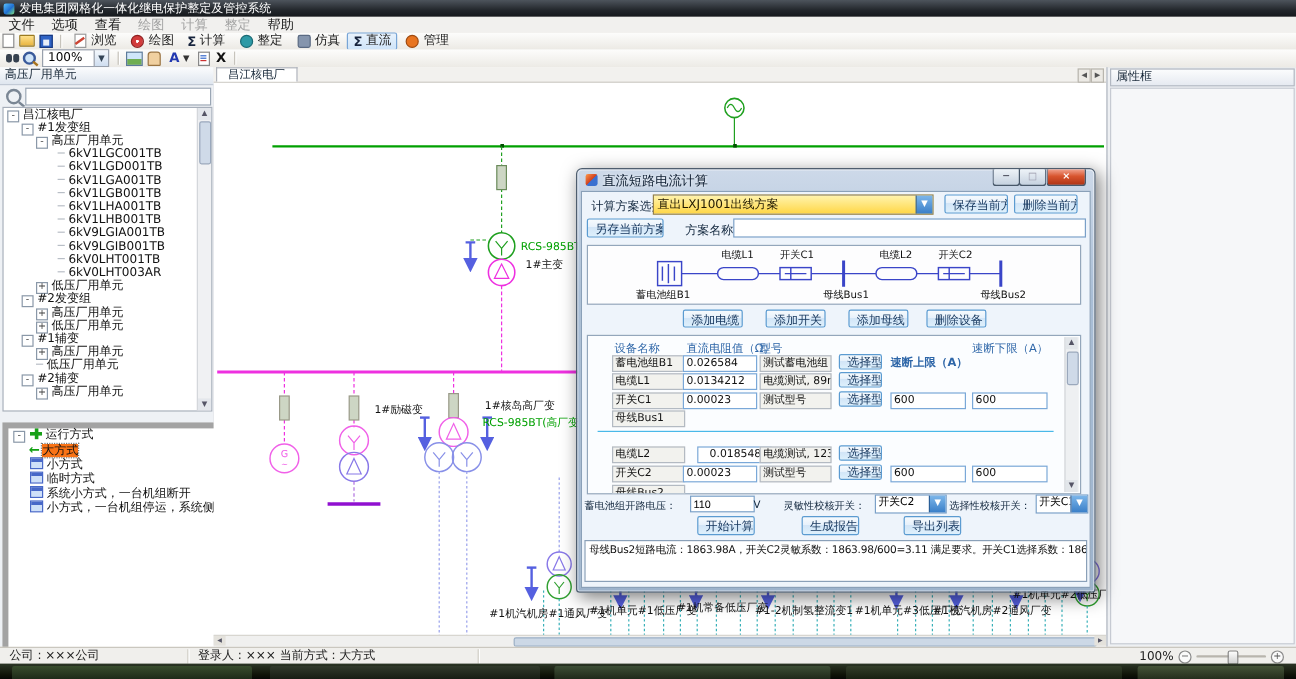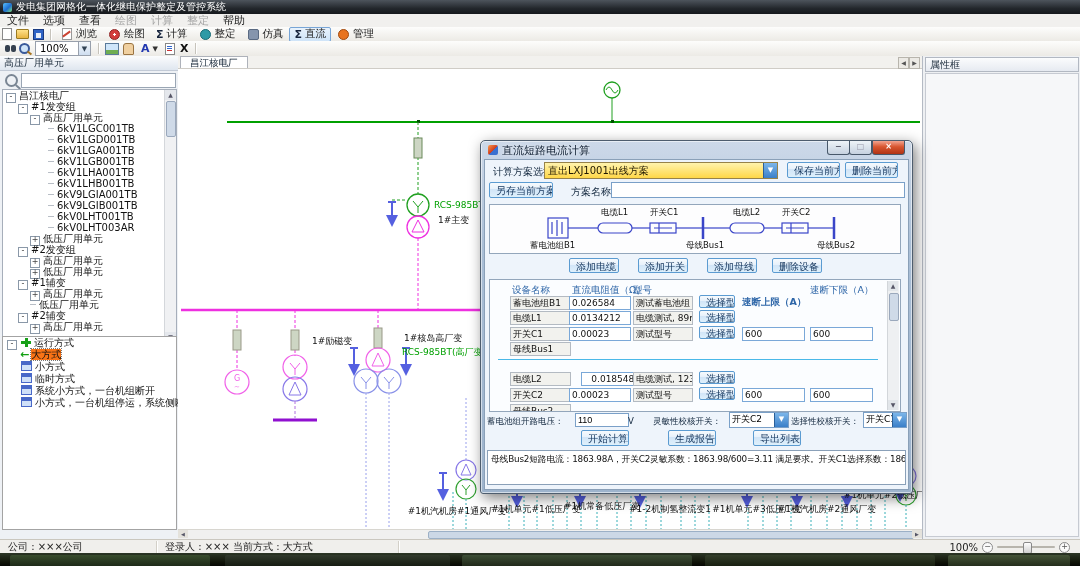--- a/index.html
+++ b/index.html
@@ -58,21 +58,21 @@
   .sinput{flex:1;height:13px;border:1px solid #9aa6b4;background:#fff;font-size:10px;padding:0 2px;outline:none;}
   .treebox{position:absolute;left:2px;top:33px;width:173px;height:252px;background:#fff;border:1px solid #a6aeba;overflow:hidden;}
   .ti{height:11px;line-height:11px;font-size:10px;white-space:nowrap;color:#111;}
   .d0{padding-left:3px}.d1{padding-left:15px}.d2{padding-left:27px}.d3{padding-left:45px}
   .te{display:inline-block;width:8px;height:8px;border:1px solid #8a98a8;background:#fff;
       font-size:8px;line-height:6px;text-align:center;margin-right:3px;vertical-align:0px;color:#444;}
   .tick{display:inline-block;width:6px;height:1px;background:#b8bec6;margin:0 3px 3px 0;}
   .tvs{position:absolute;right:0;top:0;width:11px;height:100%;background:#f0f1f3;border-left:1px solid #d4d7db;}
   .tvs .ar{position:absolute;left:0;width:11px;height:10px;font-size:6px;color:#556;text-align:center;line-height:10px;background:#e4e7ec;}
   .tvs .thumb{position:absolute;left:1px;width:8px;border:1px solid #9aa8bc;background:#cfdae8;border-radius:2px;}
-  .runbox{position:absolute;left:2px;top:280px;width:173px;height:192px;background:#fff;border:1px solid #a3a3a3;}
+  .runbox{position:absolute;left:2px;top:296px;width:173px;height:192px;background:#fff;border:5px solid #a3a3a3;}
   .ri{height:12px;line-height:12px;font-size:10px;white-space:nowrap;padding-left:4px;color:#111;}
   .ri.ind{padding-left:17px;}
   .ric{display:inline-block;width:10px;height:9px;margin:0 3px 0 1px;vertical-align:-1px;}
   .ric.plus{background:linear-gradient(#18a018,#18a018) center/10px 3px no-repeat,
             linear-gradient(#18a018,#18a018) center/3px 9px no-repeat;}
   .ric.win{width:9px;height:8px;border:1px solid #4868c8;background:linear-gradient(#4868c8 0 3px,#cfe0f8 3px);}
   .garrow{color:#12a012;font-weight:bold;font-size:11px;margin-right:2px;}
   .rsel{background:#f97316;outline:1px dotted #777;}
   
   .canvas{position:absolute;left:178px;top:56px;width:744px;height:483px;background:#fff;}

